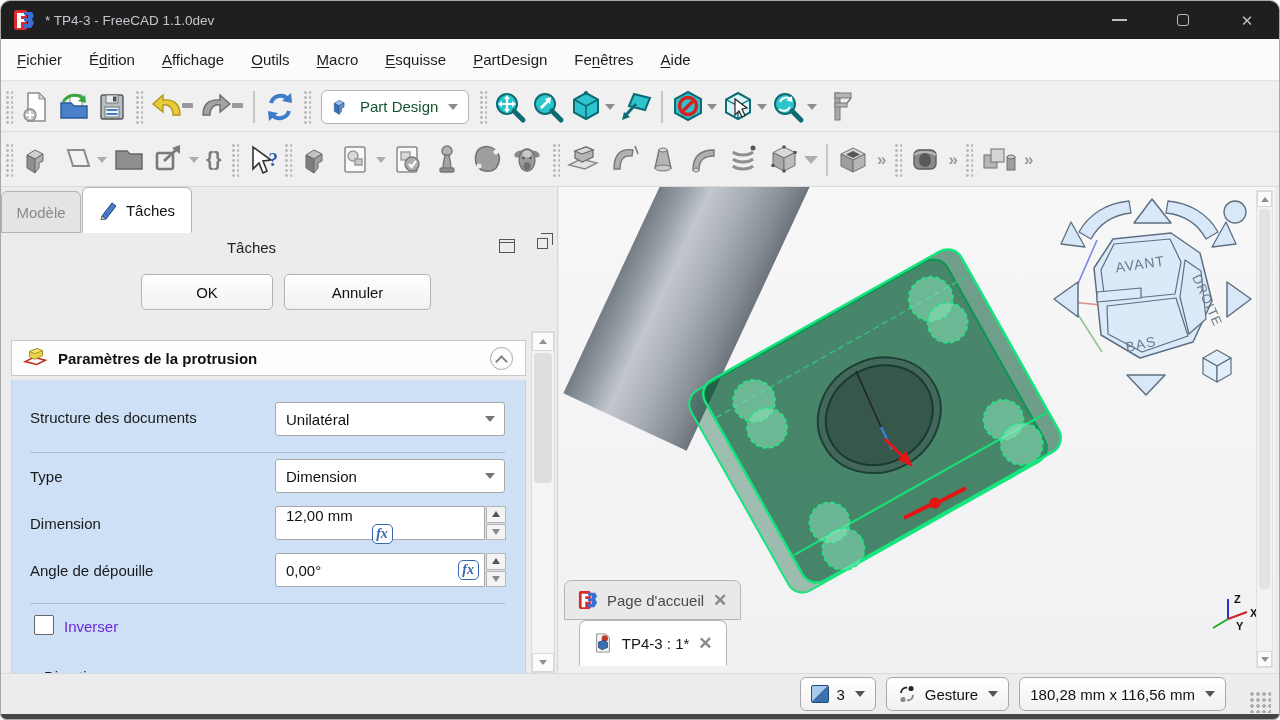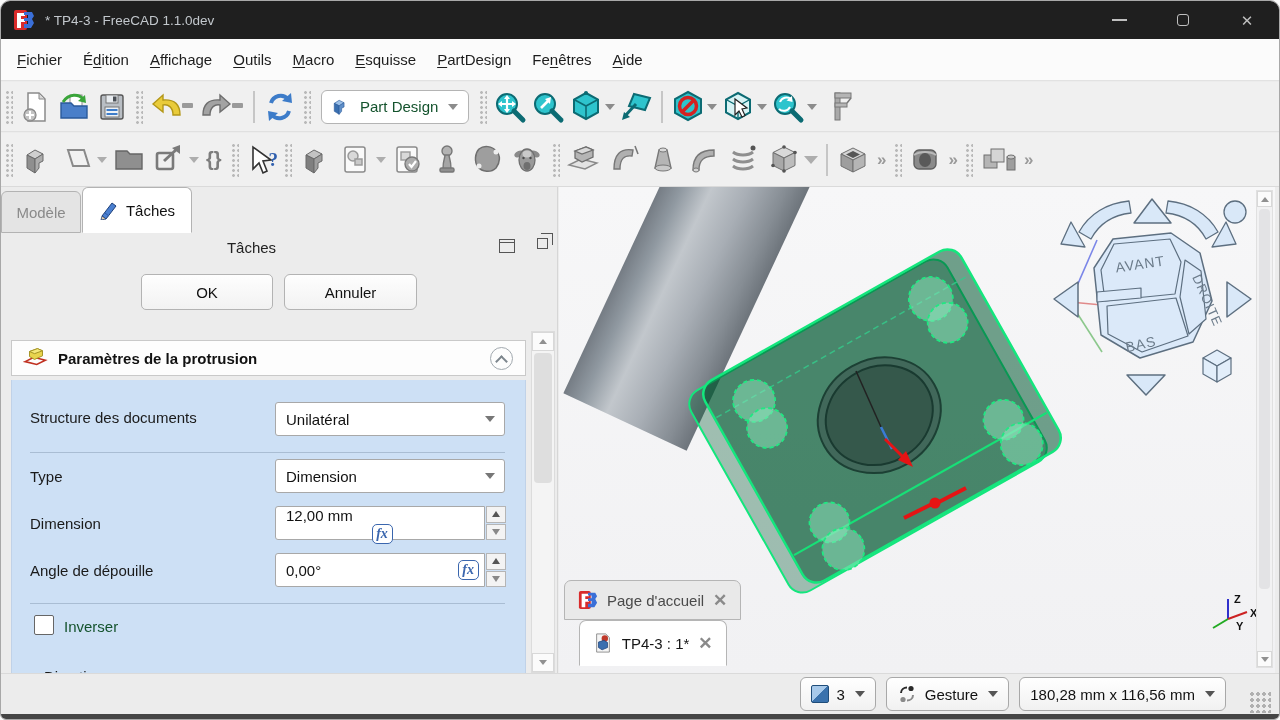--- a/index.html
+++ b/index.html
@@ -10,21 +10,21 @@
   .titlebar{position:absolute;left:0;top:0;width:100%;height:38px;background:#1f1f1f;
             display:flex;align-items:center;color:#c2c7cc;font-size:13.5px;}
   .titlebar .logo{margin-left:12px;margin-right:10px;display:flex;}
   .win-controls{position:absolute;right:0;top:0;height:38px;display:flex;}
   .wc{width:64px;height:38px;display:flex;align-items:center;justify-content:center;}
   .wc-min-glyph{width:15px;height:2px;background:#bfbfbf;}
   .wc-max-glyph{width:12px;height:12px;border:1.6px solid #bfbfbf;border-radius:3px;}
   .wc-close-glyph{color:#bfbfbf;font-size:15px;line-height:1;}
   
   .menubar{position:absolute;left:0;top:38px;width:100%;height:42px;background:#fbfbfb;
-           border-bottom:1px solid #e2e2e2;display:flex;align-items:center;padding-left:16px;gap:21px;
+           border-bottom:1px solid #e2e2e2;display:flex;align-items:center;padding-left:16px;gap:27px;
            font-size:15px;color:#1d1d1d;}
   .menu-item u{text-underline-offset:2px;}
   
   .toolbar{position:absolute;left:0;width:100%;background:#f0f0f0;display:flex;align-items:center;}
   .tb1{top:81px;height:50px;border-bottom:1px solid #e0e0e0;}
   .tb2{top:132px;height:54px;border-bottom:1px solid #dadada;}
   .grip{width:8px;height:34px;margin:0 4px;
         background-image:radial-gradient(circle,#b9b9b9 1.3px,transparent 1.5px);background-size:5px 5px;}
   .vsep{width:2px;height:32px;background:#c6c6c6;margin:0 6px;}
   .tbtn{display:flex;align-items:center;margin:0 2px;}
@@ -48,21 +48,21 @@
   .panel-title{position:absolute;left:0;top:6px;width:501px;text-align:center;font-size:15px;color:#222;}
   .pt-icon1{position:absolute;right:43px;top:6px;width:16px;height:14px;border:1.6px solid #555;}
   .pt-icon1:before{content:"";display:block;margin-top:2px;border-top:1.6px solid #555;}
   .pt-icon2{position:absolute;right:10px;top:5px;width:11px;height:11px;border:1.6px solid #555;background:#ececec;}
   .pt-icon2:before{content:"";position:absolute;left:3px;top:-6px;width:11px;height:11px;border:1.6px solid #555;
                    border-bottom:none;border-left:none;}
   .btn{position:absolute;top:87px;height:36px;background:linear-gradient(#fefefe,#f2f2f2);
        border:1px solid #b3b3b3;border-radius:5px;font-size:15px;color:#111;
        display:flex;align-items:center;justify-content:center;}
   .btn-ok{left:140px;width:132px;}
-  .btn-cancel{left:283px;width:133px;border-radius:6px;}
+  .btn-cancel{left:283px;width:147px;}
   
   .taskbox{position:absolute;left:10px;top:153px;width:515px;height:333px;}
   .taskbox-header{position:absolute;left:0;top:0;width:515px;height:36px;background:#fdfdfd;
                   border:1px solid #c9c9c9;display:flex;align-items:center;font-size:15px;font-weight:bold;color:#111;}
   .taskbox-header svg{margin:0 9px 0 11px;}
   .collapse-btn{position:absolute;right:12px;top:6px;width:23px;height:23px;border:1.5px solid #a2a9af;
                 border-radius:50%;}
   .collapse-btn:before{content:"";position:absolute;left:6px;top:8.5px;width:7px;height:7px;
                  border-top:2px solid #7d868d;border-left:2px solid #7d868d;transform:rotate(45deg);}
   .taskbox-body{position:absolute;left:0;top:40px;width:515px;height:371px;background:#cde0f5;
@@ -76,21 +76,21 @@
   .spinfield input{border:none;outline:none;background:transparent;font:15px "Liberation Sans",sans-serif;
                    color:#111;width:100%;padding:0;}
   .fx{flex:0 0 auto;border:1.6px solid #3a66ae;border-radius:5px;color:#3a66ae;background:#fff;
       font:bold italic 14px "Liberation Serif",serif;padding:0 4px 1px 3px;line-height:17px;}
   .spinner{position:absolute;left:474px;width:20px;height:34px;display:flex;flex-direction:column;gap:1px;}
   .spinner .sp{flex:1;background:#f3f3f3;border:1px solid #b5b5b5;display:flex;align-items:center;justify-content:center;}
   .tri-up{width:0;height:0;border-left:4.5px solid transparent;border-right:4.5px solid transparent;border-bottom:6px solid #555;}
   .tri-dn{width:0;height:0;border-left:4.5px solid transparent;border-right:4.5px solid transparent;border-top:6px solid #888;}
   .hsep{position:absolute;left:18px;width:475px;border-top:1px solid #a9bdd3;}
   .chk{position:absolute;left:22px;width:20px;height:20px;background:#fff;border:1.5px solid #666;border-radius:2px;}
-  .chk-label{position:absolute;left:52px;font-size:15px;color:#14532d;}
+  .chk-label{position:absolute;left:52px;font-size:15px;color:#6d28d9;}
   .clip-label{position:absolute;left:32px;top:288px;height:9px;overflow:hidden;font-size:15px;color:#1a1a1a;}
   
   .pscroll{position:absolute;left:530px;top:144px;width:24px;height:342px;background:#f4f4f4;border:1px solid #dcdcdc;}
   .sarrow{position:absolute;left:0;width:22px;height:19px;background:#fbfbfb;border:1px solid #d8d8d8;
           display:flex;align-items:center;justify-content:center;}
   .sarrow .t{width:0;height:0;border-left:4px solid transparent;border-right:4px solid transparent;}
   .sarrow.up{top:0;} .sarrow.up .t{border-bottom:5px solid #909090;}
   .sarrow.down{bottom:0;} .sarrow.down .t{border-top:5px solid #909090;}
   .sthumb{position:absolute;left:2px;width:18px;border-radius:4px;background:#dedede;}
   

